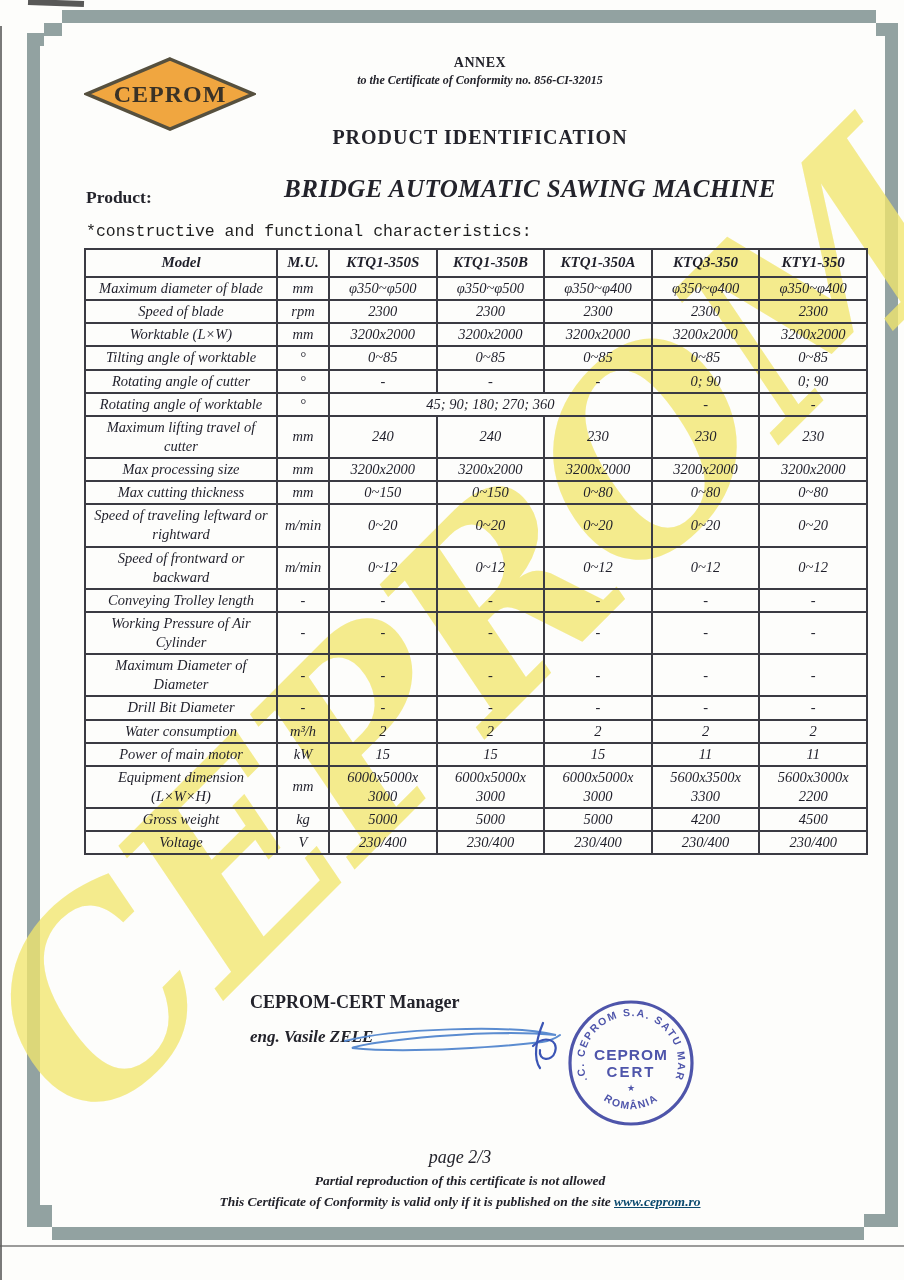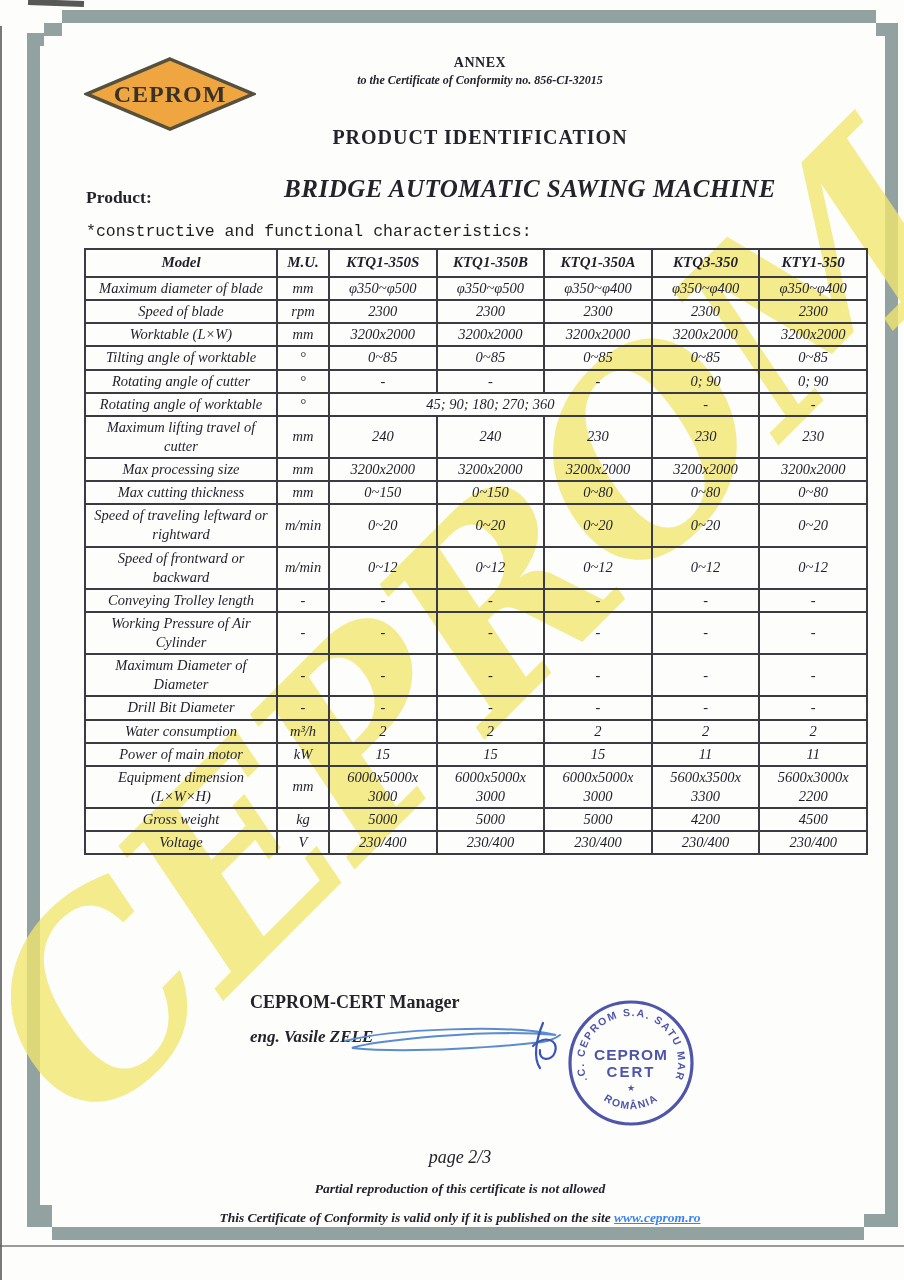--- a/index.html
+++ b/index.html
@@ -56,22 +56,22 @@
   col.c-model { width:192px; } col.c-mu { width:52px; } col.c-v { width:107.6px; }
   
   .mgr-block { position:absolute; left:250px; top:992px; width:420px; text-align:left; z-index:2; }
   .mgr-title { font-size:18px; font-weight:bold; }
   .mgr-name  { font-size:17px; font-weight:bold; font-style:italic; margin-top:14px; }
   .sig-svg   { position:absolute; left:330px; top:1015px; z-index:2; }
   .stamp-svg { position:absolute; left:565px; top:997px; z-index:2; opacity:.9; }
   
   .footer { position:absolute; left:150px; top:1147px; width:620px; text-align:center; z-index:2; }
   .page-num { font-size:18px; font-style:italic; }
-  .notice   { font-size:13.5px; font-weight:bold; font-style:italic; margin-top:13px; }
-  .notice a { color:#3b82f6; }
+  .notice   { font-size:13.5px; font-weight:bold; font-style:italic; margin-top:5px; }
+  .notice a { color:#0c4a6e; }
 </style>
 </head>
 <body>
 
 <div class="page">
 
   <div class="band b-top"></div>
   <div class="band b-tr-step"></div>
   <div class="band b-right"></div>
   <div class="band b-br-step"></div>

